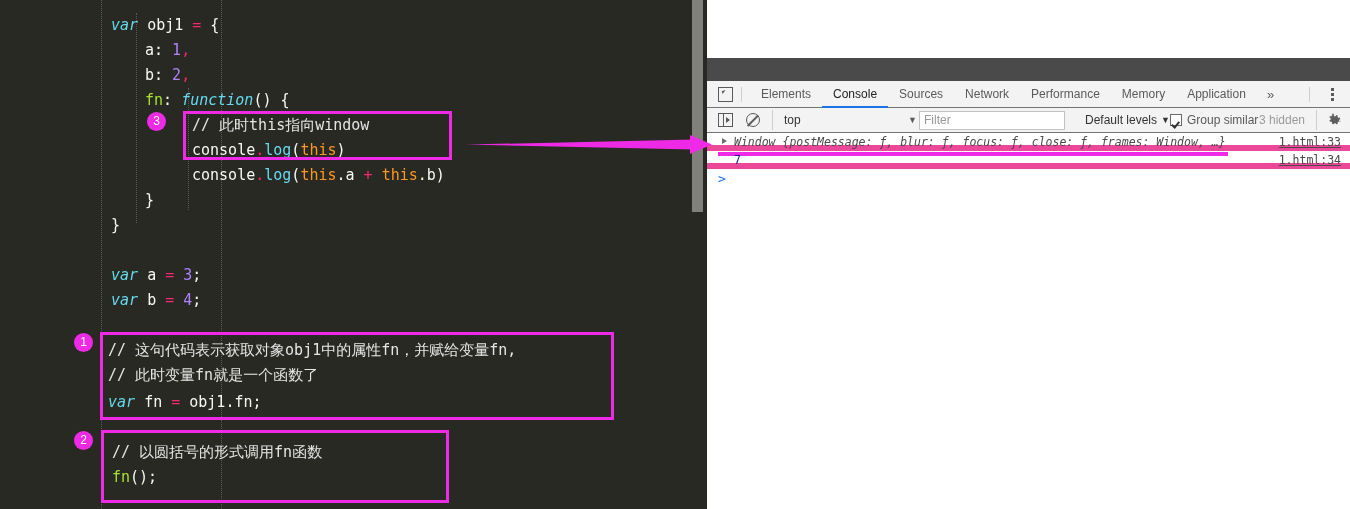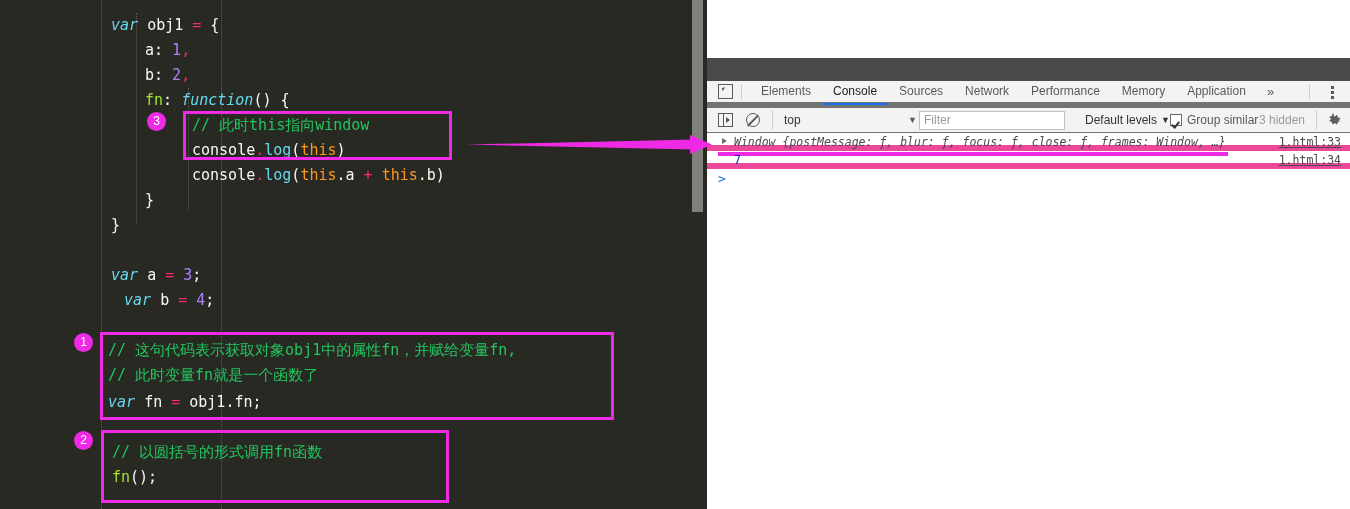--- a/index.html
+++ b/index.html
@@ -36,21 +36,21 @@
   }
   
   .kw   { color: #66d9ef; font-style: italic; }
   .plain{ color: #f8f8f2; }
   .op   { color: #f92672; }
   .num  { color: #ae81ff; }
   .prop { color: #a6e22e; }
   .fnname { color: #a6e22e; }
   .method { color: #66d9ef; }
   .thisk { color: #fd971f; }
-  .cmt  { color: #22c55e; }
+  .cmt  { color: #e5e5e5; }
 
   
   .vscroll {
     position: absolute; right: 4px; top: 0;
     width: 11px; height: 509px;
     background: #282923;
   }
   .vscroll-thumb {
     position: absolute; left: 0; top: 0;
     width: 11px; height: 212px;
@@ -105,21 +105,21 @@
     width: 14px; height: 16px;
     color: #d8d8d8; font-size: 15px; line-height: 16px;
     font-family: "Liberation Sans", sans-serif;
     overflow: hidden;
   }
 
   .dt-tabbar {
     position: absolute; left: 0; top: 81px;
     width: 643px; height: 27px;
     background: #f3f3f3;
-    border-bottom: 6px solid #737373;
+    border-bottom: 1px solid #737373;
     display: flex; align-items: center;
   }
   .dt-inspect {
     width: 15px; height: 15px;
     margin-left: 11px;
     border: 1px solid #5a5a5a;
     position: relative;
   }
   .dt-inspect::after {
     content: "";
@@ -312,21 +312,21 @@
       
       <div class="gline" style="top:188px; left:145px;"><span class="plain">}</span></div>
 
       
       <div class="gline" style="top:213px; left:111px;"><span class="plain">}</span></div>
 
       
       <div class="gline" style="top:263px; left:111px;"><span class="kw">var</span><span class="plain"> </span><span class="plain">a</span><span class="plain"> </span><span class="op">=</span><span class="plain"> </span><span class="num">3</span><span class="plain">;</span></div>
 
       
-      <div class="gline" style="top:288px; left:124px;text-align:right;"><span class="kw">var</span><span class="plain"> </span><span class="plain">b</span><span class="plain"> </span><span class="op">=</span><span class="plain"> </span><span class="num">4</span><span class="plain">;</span></div>
+      <div class="gline" style="top:288px; left:111px;text-align:right;"><span class="kw">var</span><span class="plain"> </span><span class="plain">b</span><span class="plain"> </span><span class="op">=</span><span class="plain"> </span><span class="num">4</span><span class="plain">;</span></div>
 
       
       <div class="gline" style="top:338px; left:108px;"><span class="cmt">// 这句代码表示获取对象obj1中的属性fn，并赋给变量fn,</span></div>
 
       
       <div class="gline" style="top:363px; left:108px;"><span class="cmt">// 此时变量fn就是一个函数了</span></div>
 
       
       <div class="gline" style="top:390px; left:108px;"><span class="kw">var</span><span class="plain"> </span><span class="plain">fn</span><span class="plain"> </span><span class="op">=</span><span class="plain"> </span><span class="plain">obj1</span><span class="plain">.</span><span class="plain">fn</span><span class="plain">;</span></div>
 

